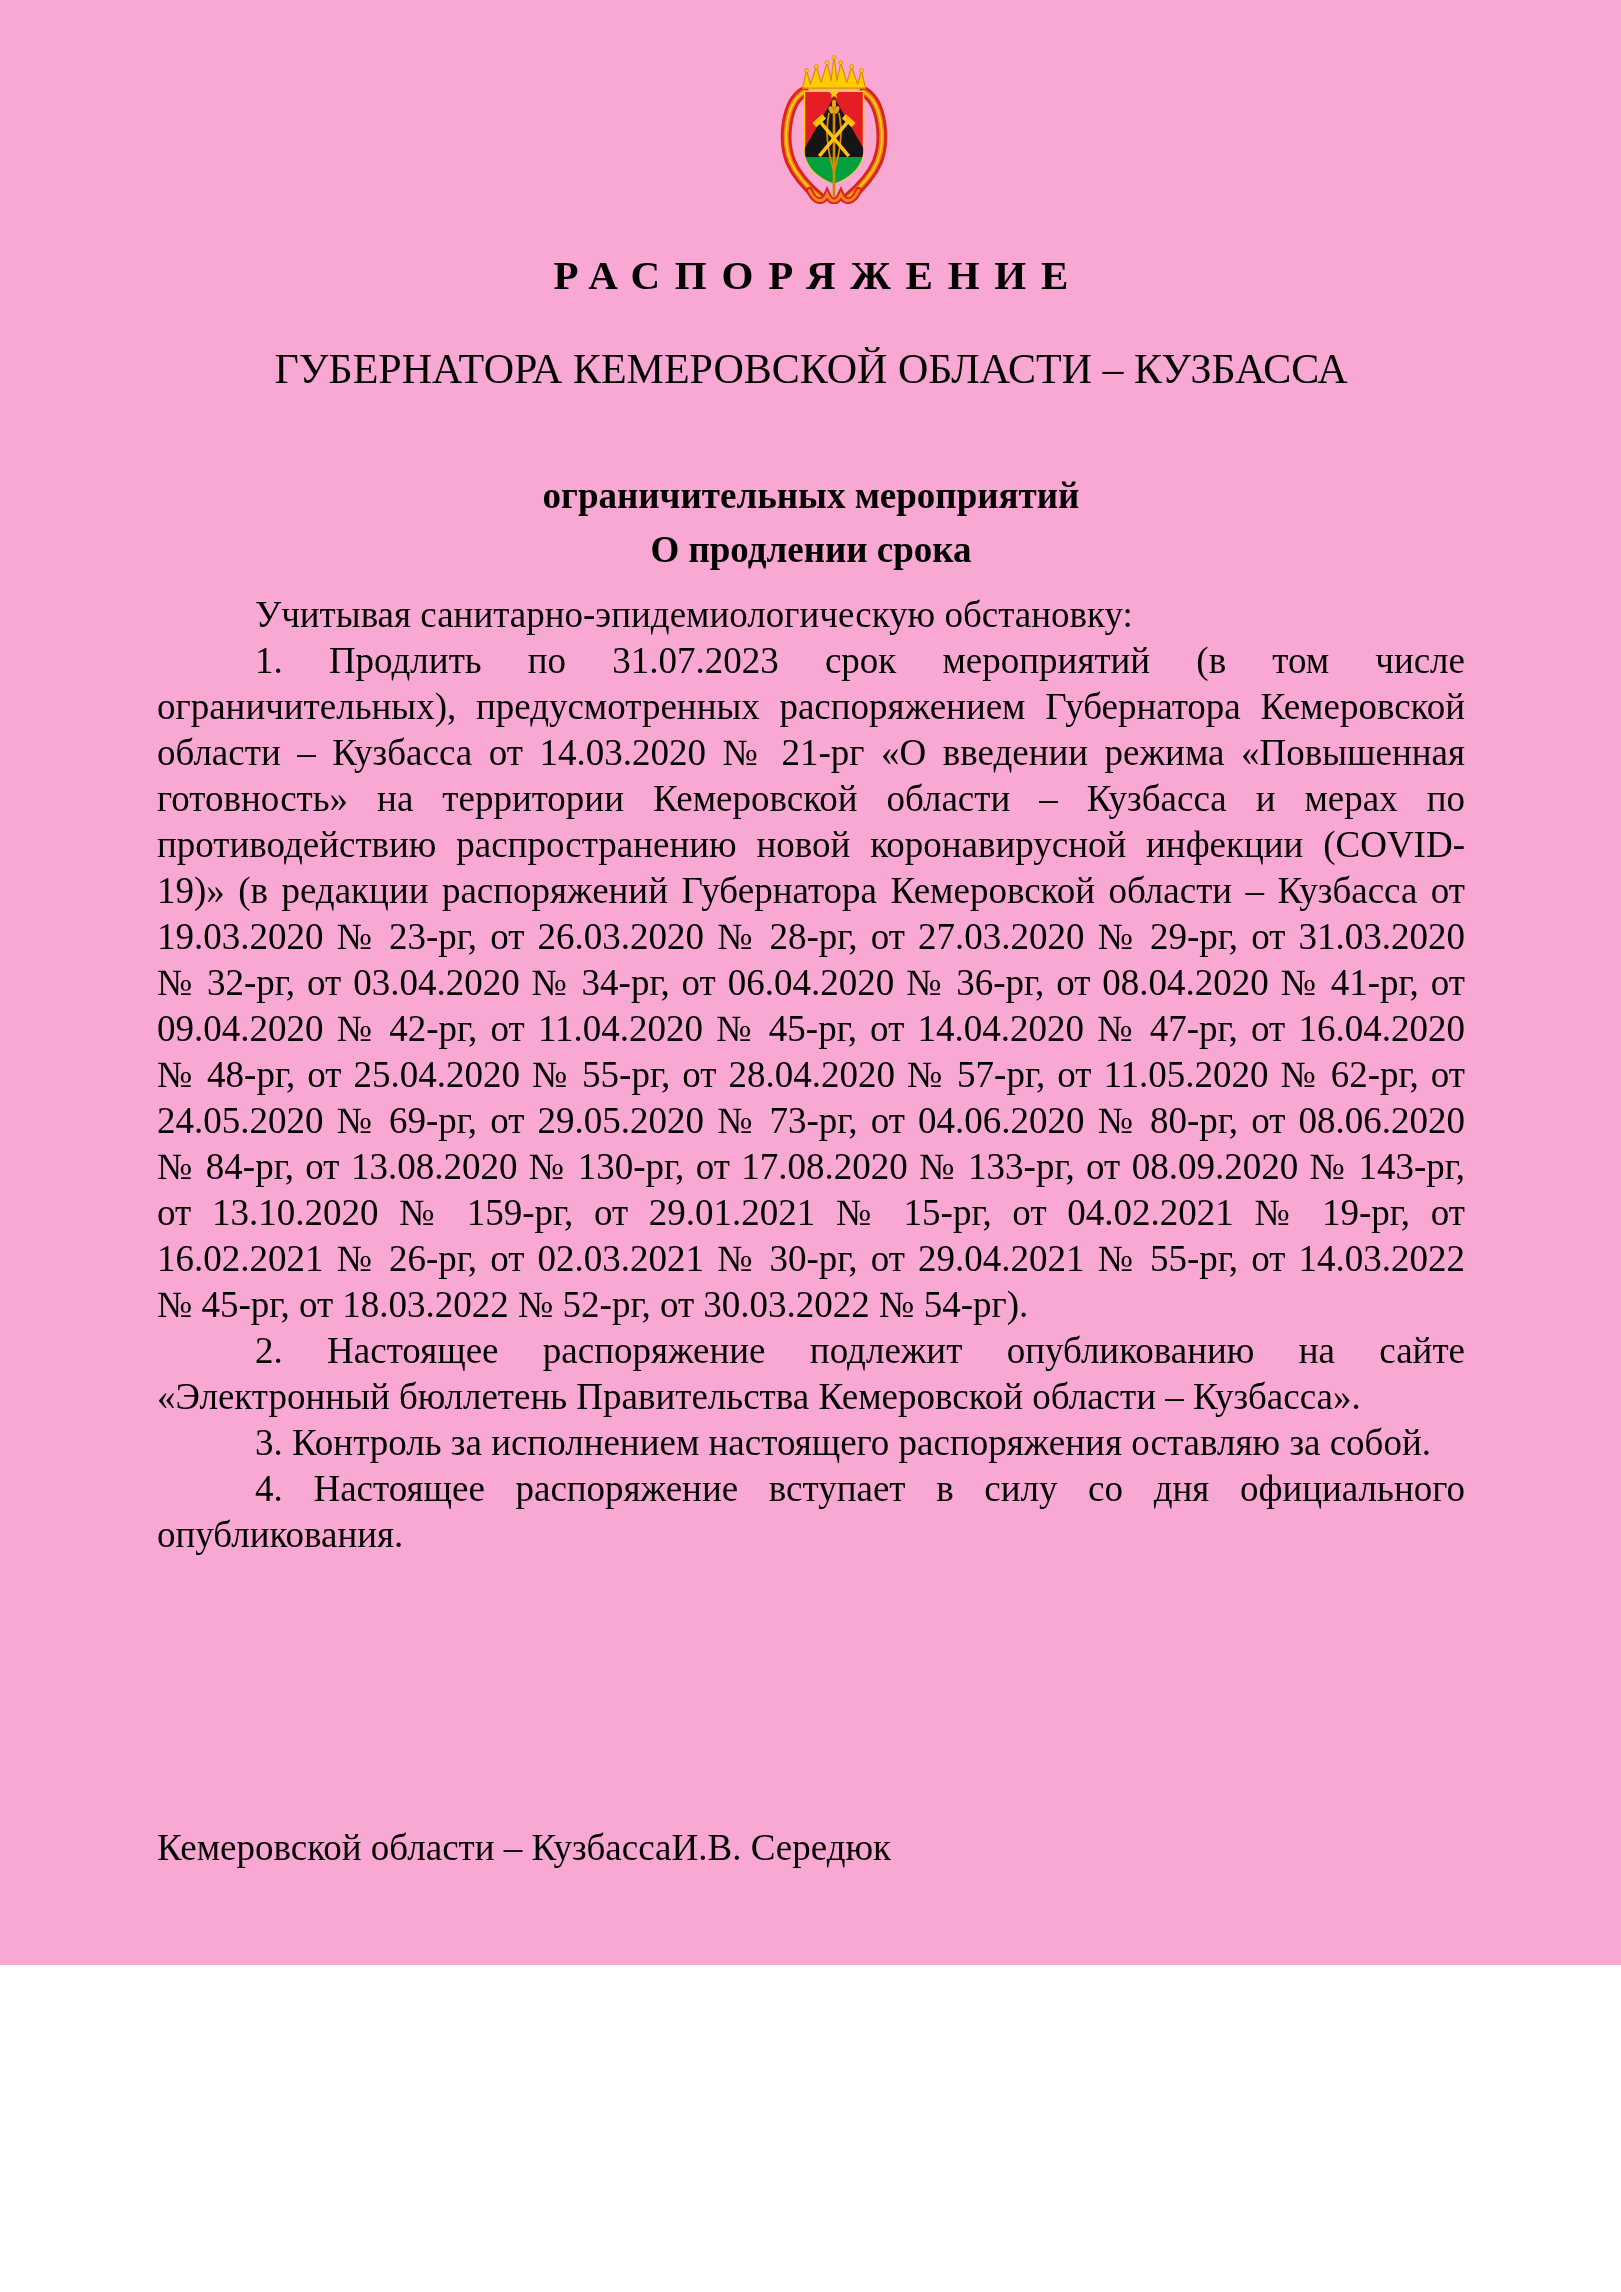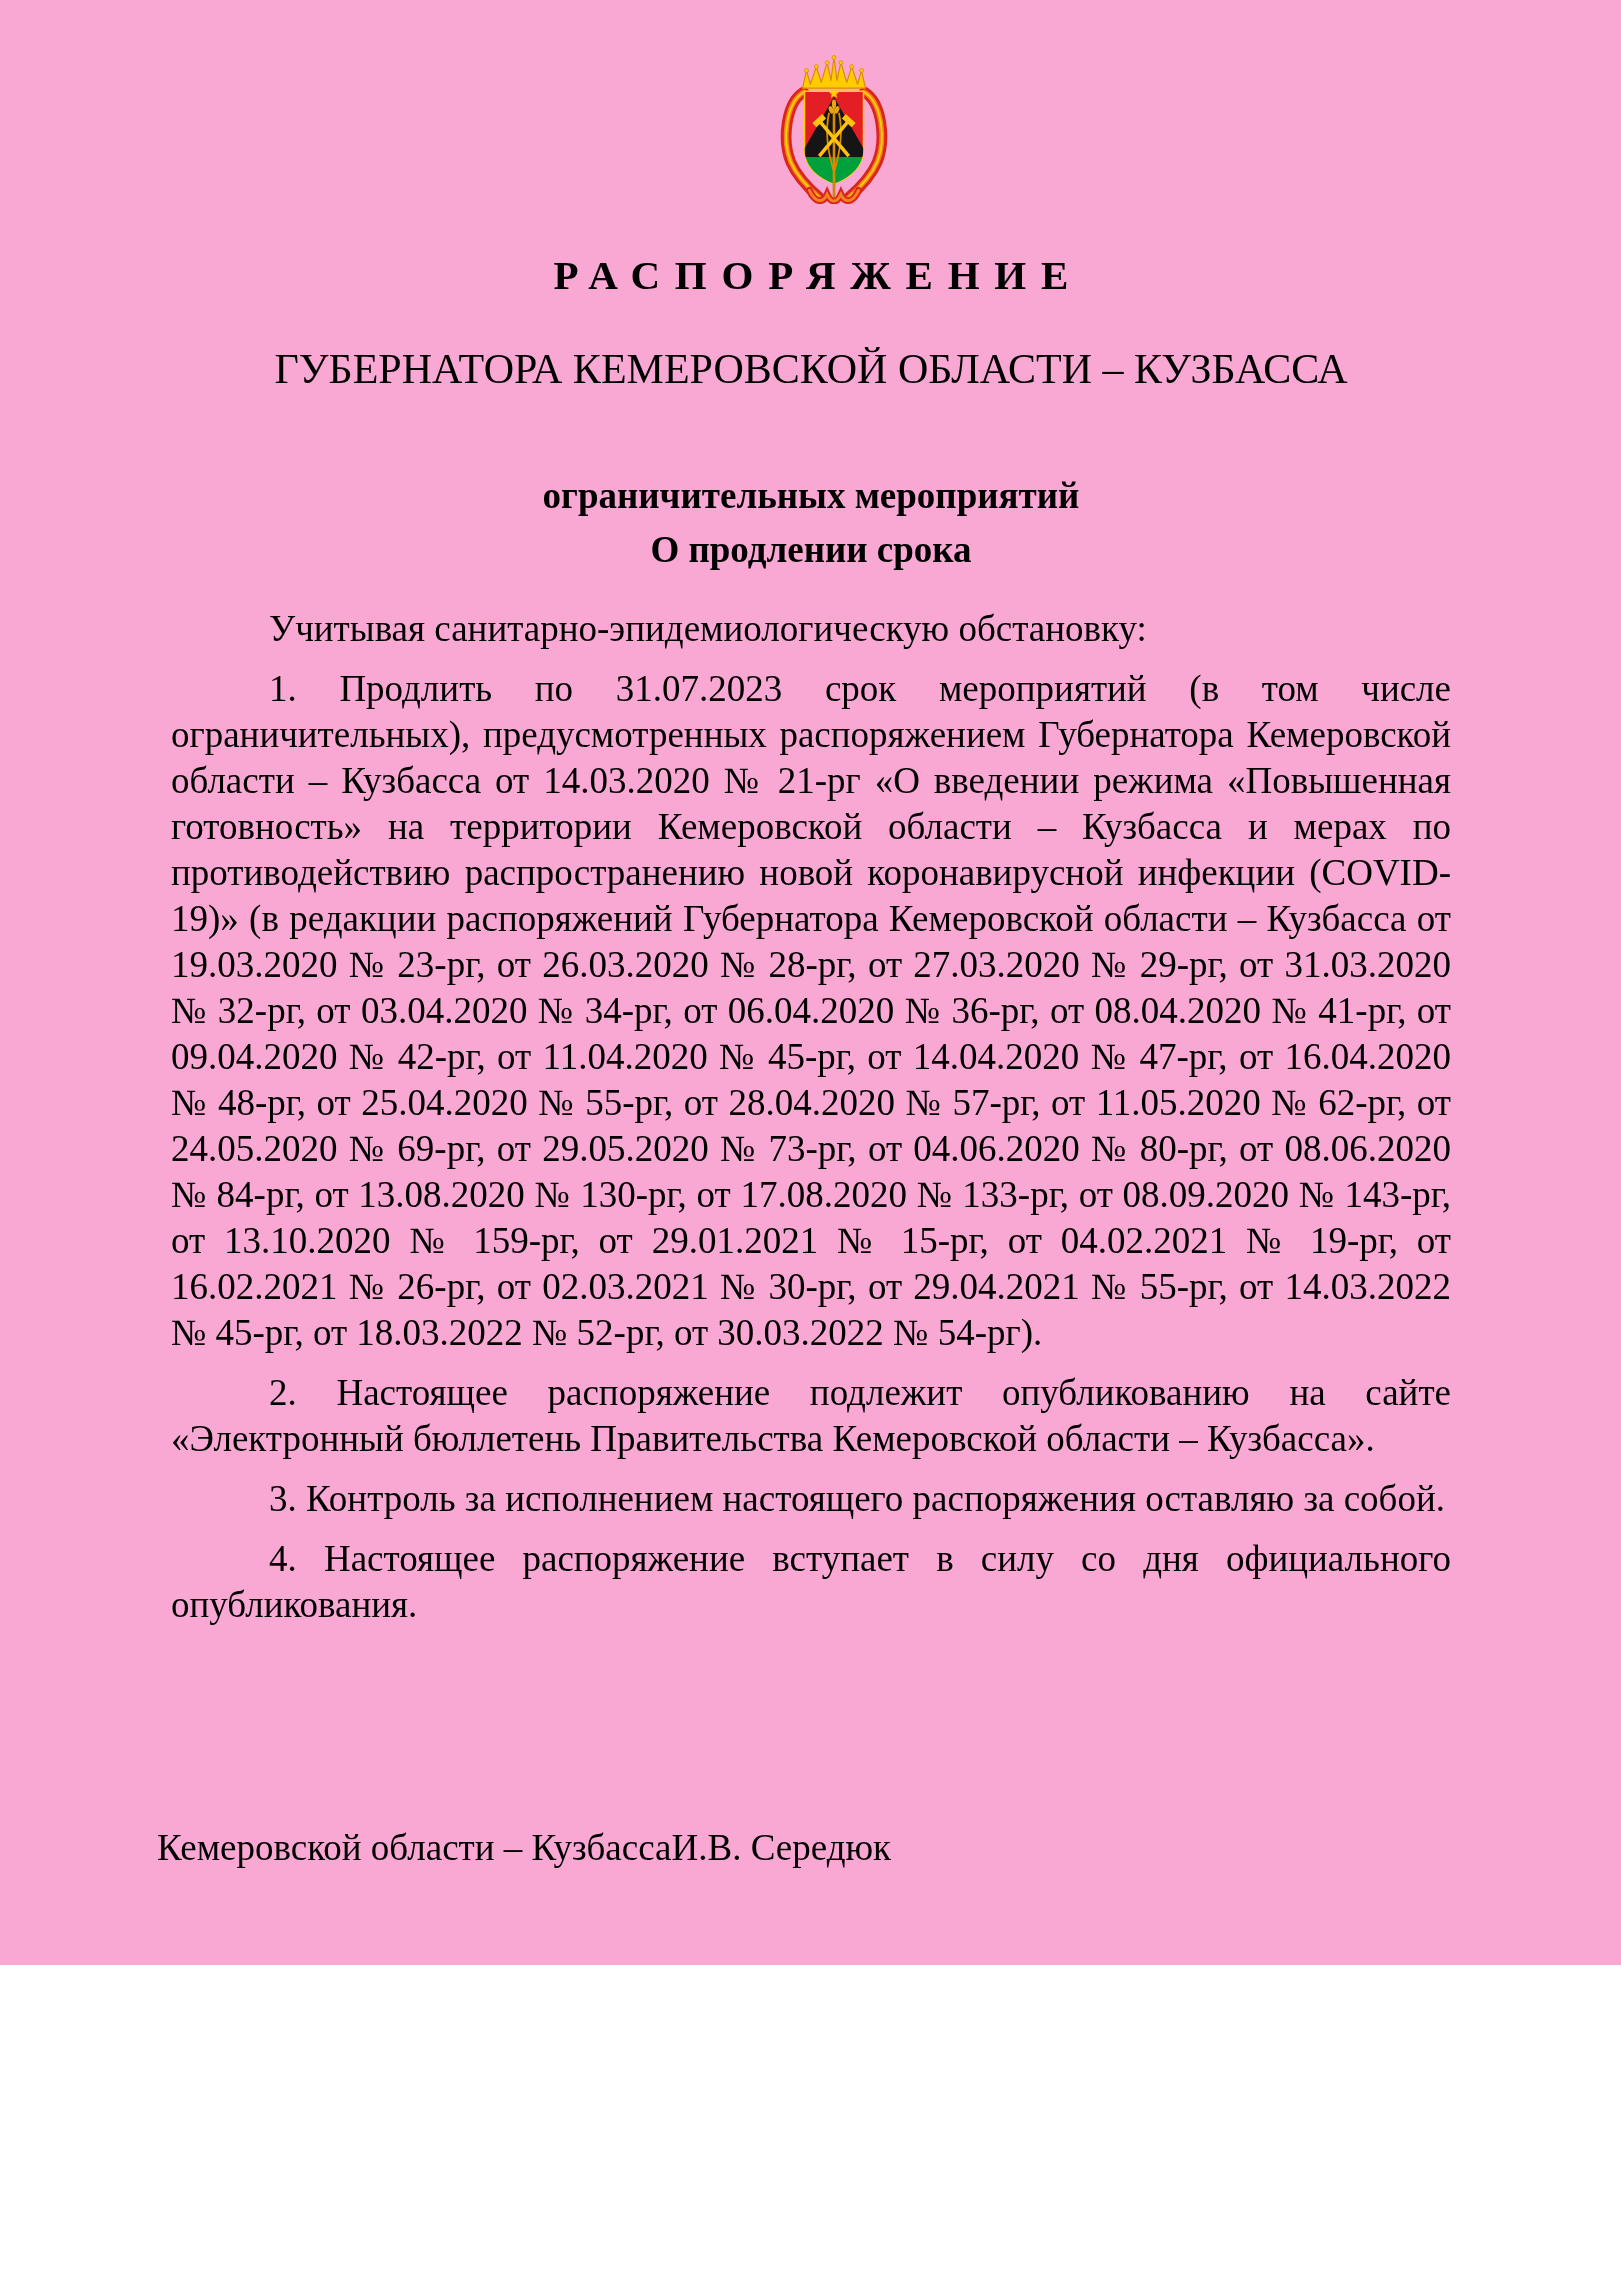--- a/index.html
+++ b/index.html
@@ -22,21 +22,21 @@
     text-align:center; font-size:42px; white-space:nowrap;
   }
   .doc-subject {
     position:absolute; top:469px; left:157px; width:1308px;
     text-align:center; font-weight:bold; font-size:37px; line-height:54px;
   }
   .doc-body {
     position:absolute; top:592px; left:157px; width:1308px;
     font-size:37px; line-height:46px; text-align:justify;
   }
-  .doc-body p { margin:14px; text-indent:98px; }
+  .doc-body p { margin:0; text-indent:98px; }
   .signature {
     position:absolute; top:1825px; left:157px; width:1308px;
     font-size:37px; line-height:46px;
   }
   .sig-line1 { padding-left:192px; }
   .sig-row { display:flex; align-items:baseline; }
   .doc-footer {
     position:absolute; top:2045px; left:157px; width:686px;
     font-size:37px; line-height:46px;margin-top:40px;
   }

